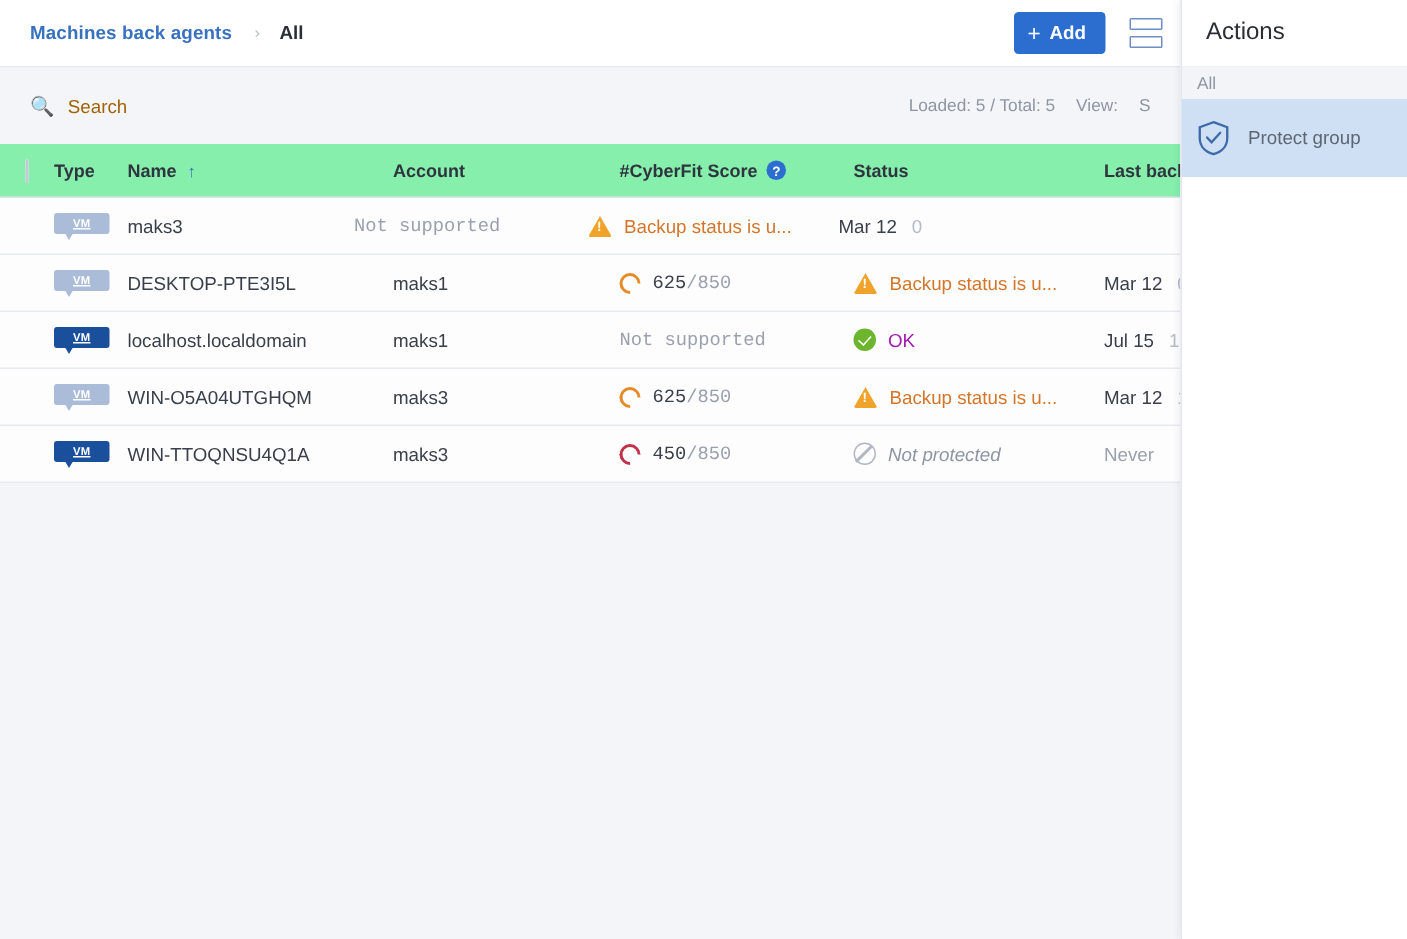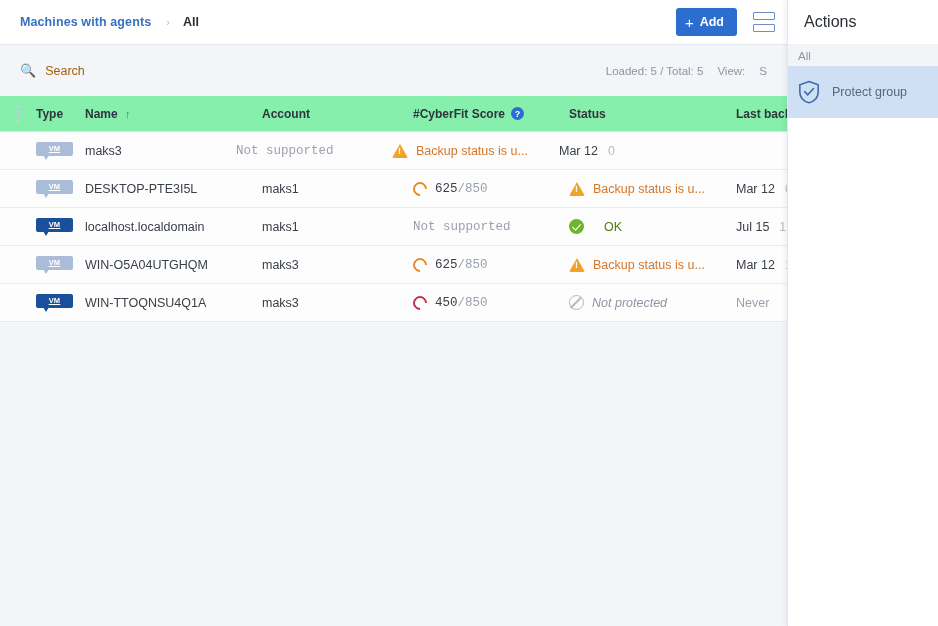--- a/index.html
+++ b/index.html
@@ -149,21 +149,21 @@
   .ico-none {
     width: 15px; height: 15px; border-radius: 50%;
     border: 1.6px solid #b2b8c2; flex: none; position: relative;
   }
   .ico-none::after {
     content: ""; position: absolute; left: 5px; top: -1.5px;
     width: 1.6px; height: 15px; background: #b2b8c2;
     transform: rotate(45deg); transform-origin: center;
   }
   .st-warn { color: #d4762a; }
-  .st-ok   { color: #4d7c0f; margin-left: 12px; }
+  .st-ok   { color: #a21caf; }
   .st-none { color: #8e95a2; font-style: italic; }
   .last-cell { color: #3a4049; white-space: nowrap; overflow: hidden; }
   .last-cell.never { color: #9aa1ad; }
 
   
   .panel {
     position: absolute; right: 0; top: 0;
     width: 151px; height: 626px;
     background: #ffffff;
     border-left: 1px solid #e1e6ee;
@@ -186,21 +186,21 @@
 </style>
 </head>
 <body>
 
 <div class="app">
 
   <div class="main">
 
     <div class="topbar">
       <div style="display:flex;align-items:center;">
-        <span class="crumb-link">Machines with agents</span>
+        <span class="crumb-link">Machines back agents</span>
         <span class="crumb-sep">›</span>
         <span class="crumb-cur">All</span>
       </div>
       <div class="topbar-right">
         <button class="add-btn">
           <span class="plus">+</span>
           <span>Add</span>
         </button>
         <span class="view-toggle">
           <i></i>

